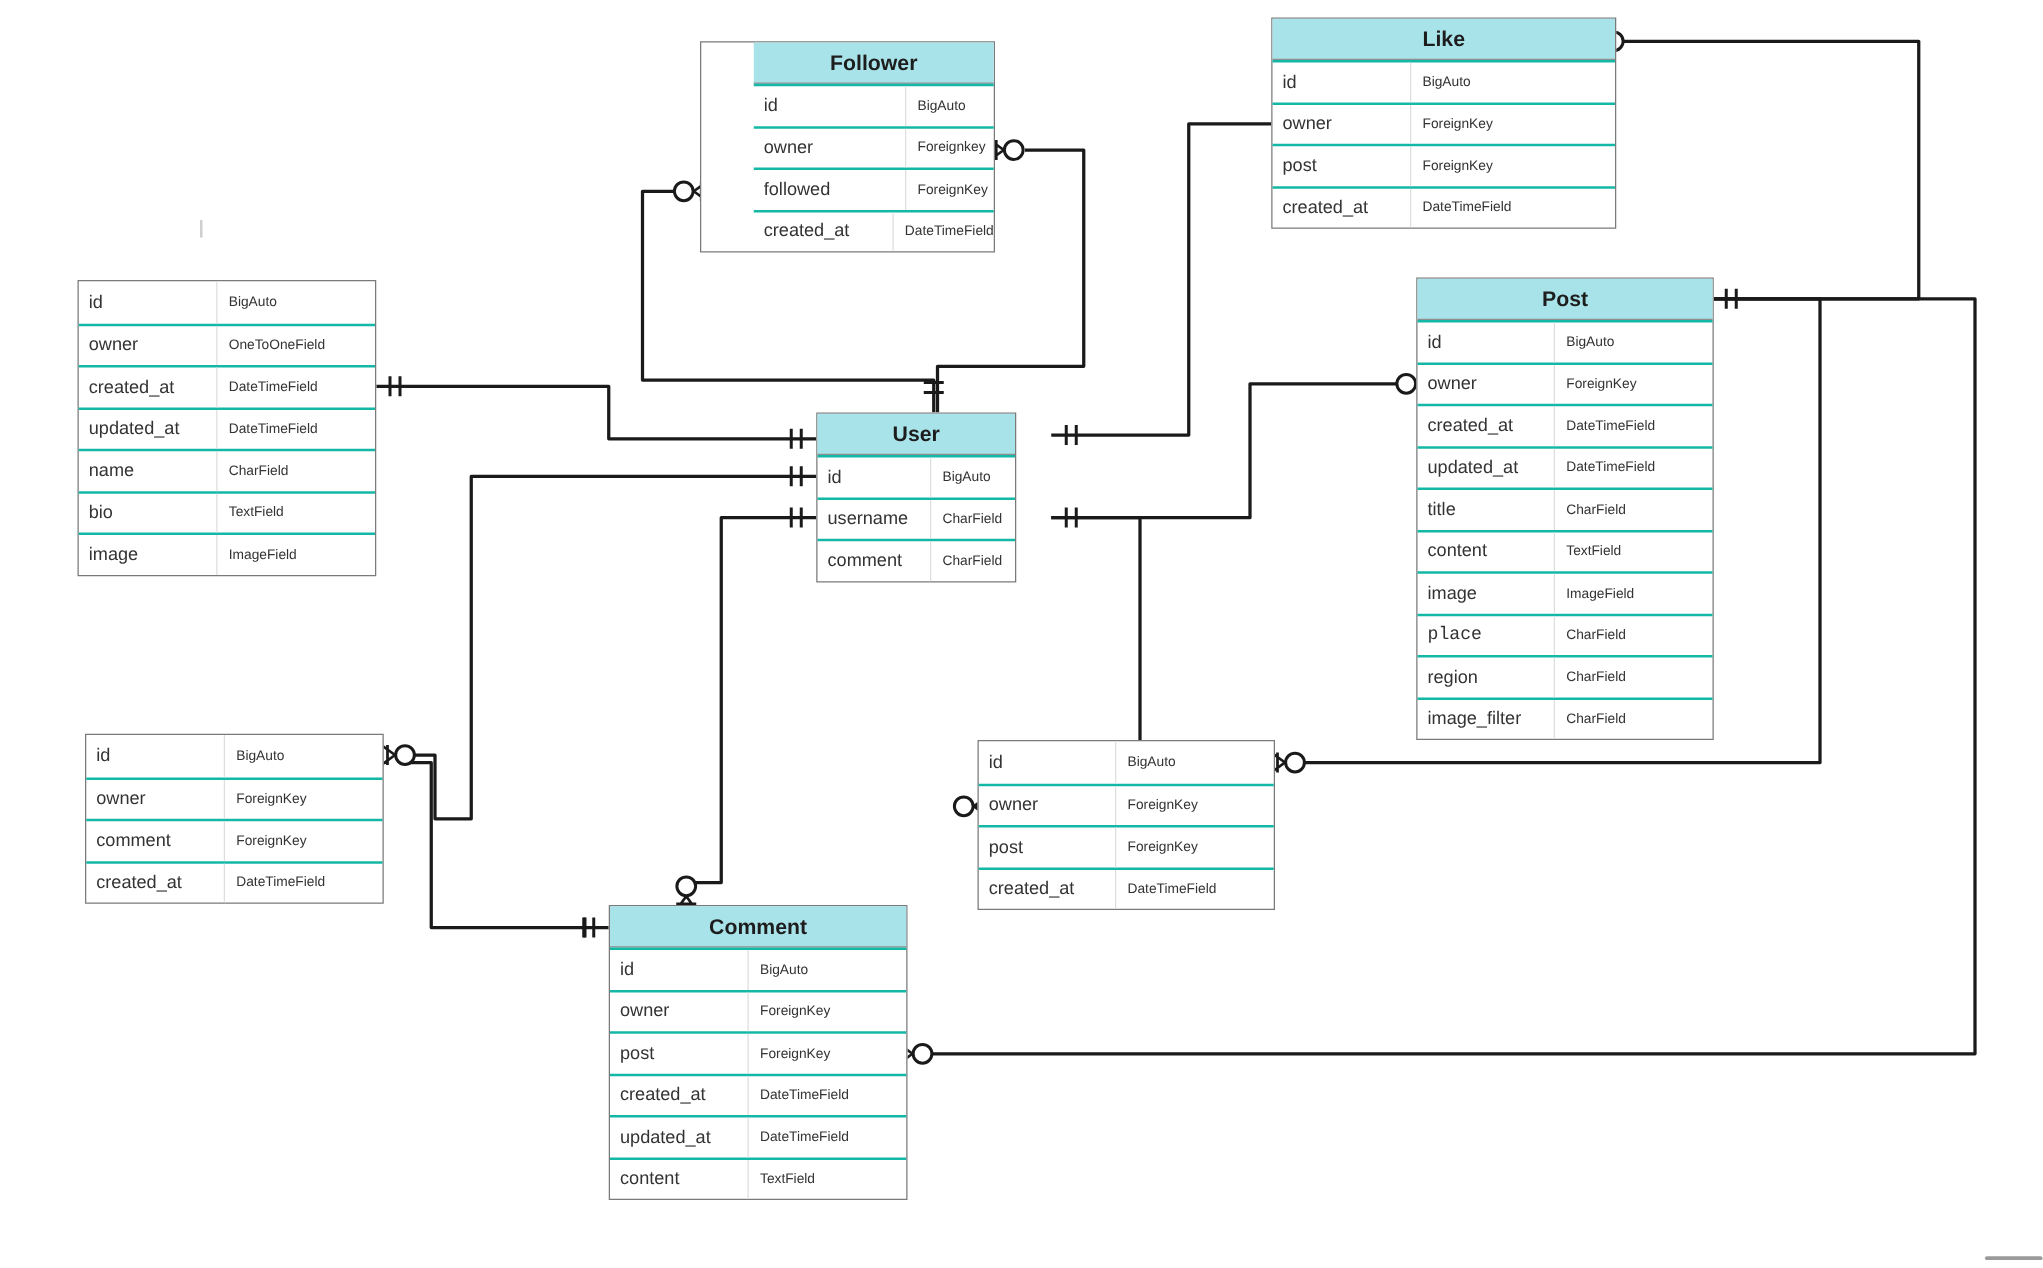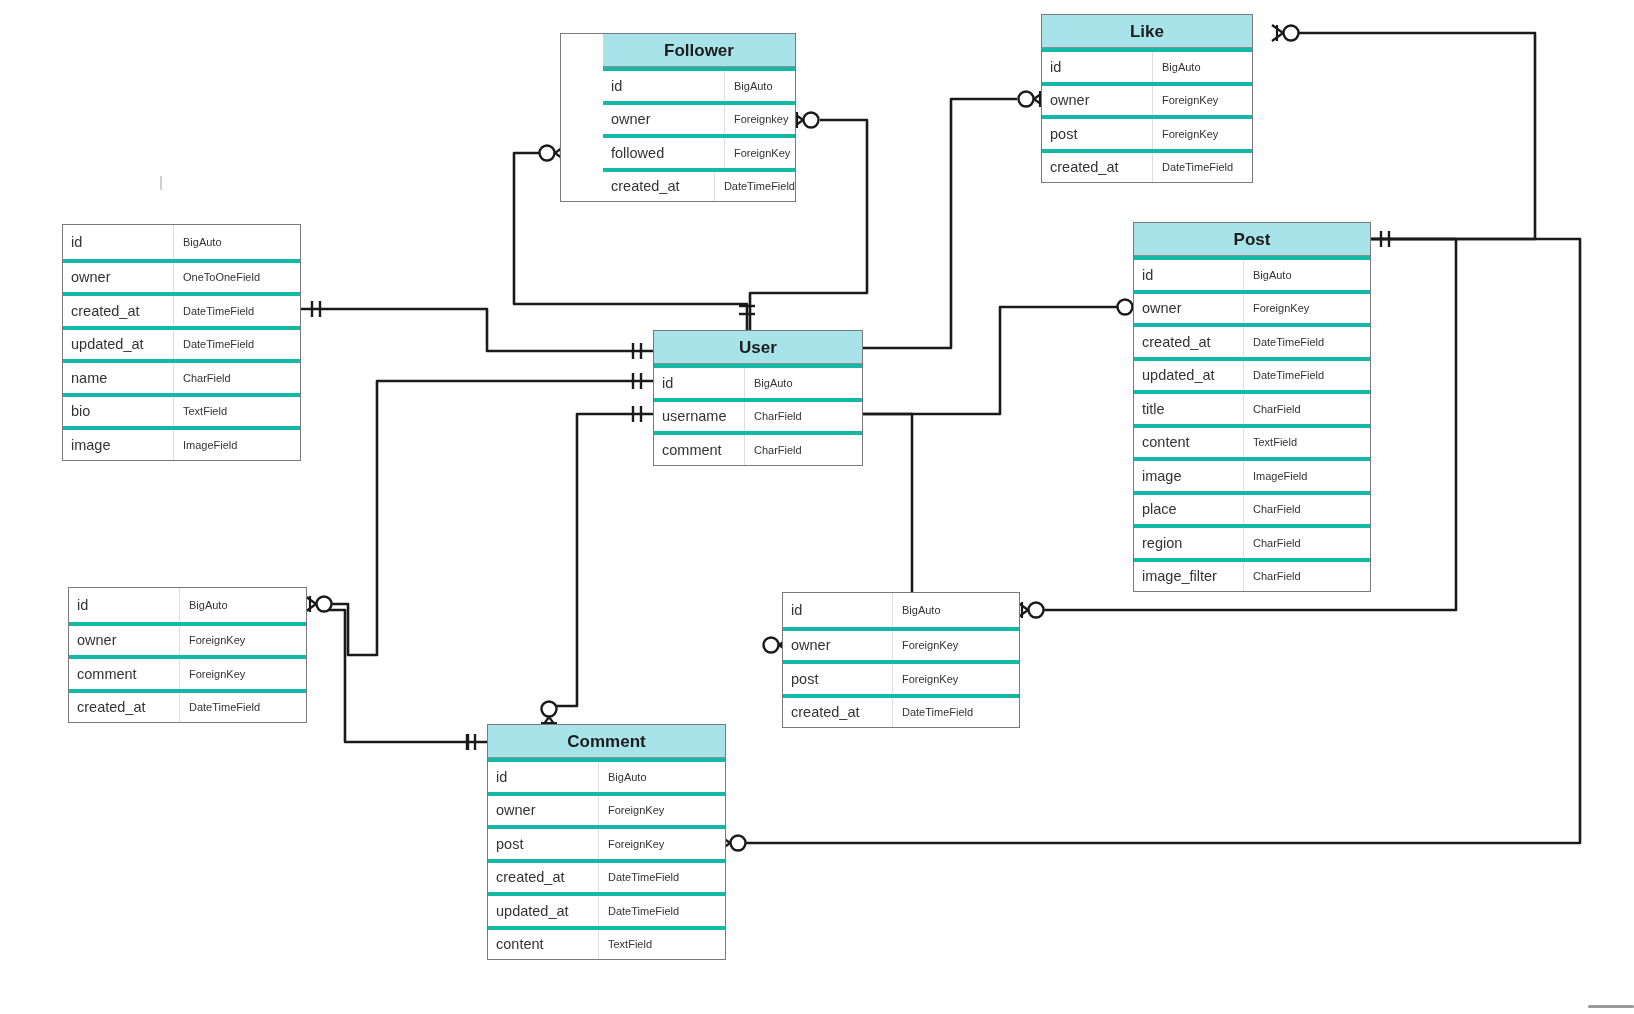--- a/index.html
+++ b/index.html
@@ -5,21 +5,21 @@
   html,body{margin:0;padding:0;background:#ffffff;}
   body{width:1634px;height:1014px;overflow:hidden;font-family:"Liberation Sans",sans-serif;}
   #canvas{position:relative;width:1634px;height:1014px;background:#fff;}
   svg#wires{position:absolute;left:0;top:0;width:1634px;height:1014px;overflow:visible;}
   .entity{position:absolute;border:1.5px solid #7a7a7a;background:#fff;box-sizing:border-box;z-index:5;}
   .entity .ehead{
     background:#a9e3ea;border-bottom:1px solid #8f8f8f;
     text-align:center;font-weight:bold;font-size:17px;color:#1d1d1d;
     line-height:33px;height:33px;box-sizing:border-box;
   }
-  .erow{display:flex;height:33.5px;align-items:center;border-top:4px solid #14b8a6;box-sizing:border-box;}
+  .erow{display:flex;height:33.5px;align-items:center;border-top:2px solid #14b8a6;box-sizing:border-box;}
   .erow:first-of-type{border-top:none;}
   .ecol-a{box-sizing:border-box;padding-left:8px;font-size:14.5px;color:#333;border-right:1px solid #dedede;height:100%;display:flex;align-items:center;}
   .ecol-b{box-sizing:border-box;padding-left:9px;font-size:11px;color:#333;height:100%;display:flex;align-items:center;flex:1;}
   .scrollbar-h{position:absolute;right:0;bottom:2px;width:46px;height:11px;z-index:9;}
   .scrollbar-h .track{position:absolute;left:0;top:4px;width:46px;height:3px;background:#9a9a9a;border-radius:2px;}
   .tickmark{position:absolute;left:160px;top:176px;width:2px;height:14px;background:#cfcfcf;z-index:1;}
 </style>
 </head>
 <body>
 
@@ -149,21 +149,21 @@
         </div>
         <div class="erow">
           <div class="ecol-a" style="width: 122px;">followed</div>
           <div class="ecol-b">ForeignKey</div>
         </div>
         <div class="erow">
           <div class="ecol-a" style="width: 122px;">created_at</div>
           <div class="ecol-b">DateTimeField</div>
         </div>
       </div>
-      <div class="entity" style="left: 1041px; top: 14px; width: 212px;">
+      <div class="entity" style="left: 1017px; top: 14px; width: 276px;">
         <div class="ehead">Like</div>
         <div class="erow">
           <div class="ecol-a" style="width: 111px;">id</div>
           <div class="ecol-b">BigAuto</div>
         </div>
         <div class="erow">
           <div class="ecol-a" style="width: 111px;">owner</div>
           <div class="ecol-b">ForeignKey</div>
         </div>
         <div class="erow">
@@ -229,33 +229,33 @@
         </div>
         <div class="erow">
           <div class="ecol-a" style="width: 110px;">content</div>
           <div class="ecol-b">TextField</div>
         </div>
         <div class="erow">
           <div class="ecol-a" style="width: 110px;">image</div>
           <div class="ecol-b">ImageField</div>
         </div>
         <div class="erow">
-          <div class="ecol-a" style="width: 110px;">place</div>
+          <div class="ecol-a" style="width: 110px; font-family: Liberation Mono, monospace;">place</div>
           <div class="ecol-b">CharField</div>
         </div>
         <div class="erow">
           <div class="ecol-a" style="width: 110px;">region</div>
           <div class="ecol-b">CharField</div>
         </div>
         <div class="erow">
           <div class="ecol-a" style="width: 110px;">image_filter</div>
           <div class="ecol-b">CharField</div>
         </div>
       </div>
-      <div class="entity" style="left: 653px; top: 330px; width: 210px;">
+      <div class="entity" style="left: 653px; top: 330px; width: 160px;">
         <div class="ehead">User</div>
         <div class="erow">
           <div class="ecol-a" style="width: 91px;">id</div>
           <div class="ecol-b">BigAuto</div>
         </div>
         <div class="erow">
           <div class="ecol-a" style="width: 91px;">username</div>
           <div class="ecol-b">CharField</div>
         </div>
         <div class="erow">

